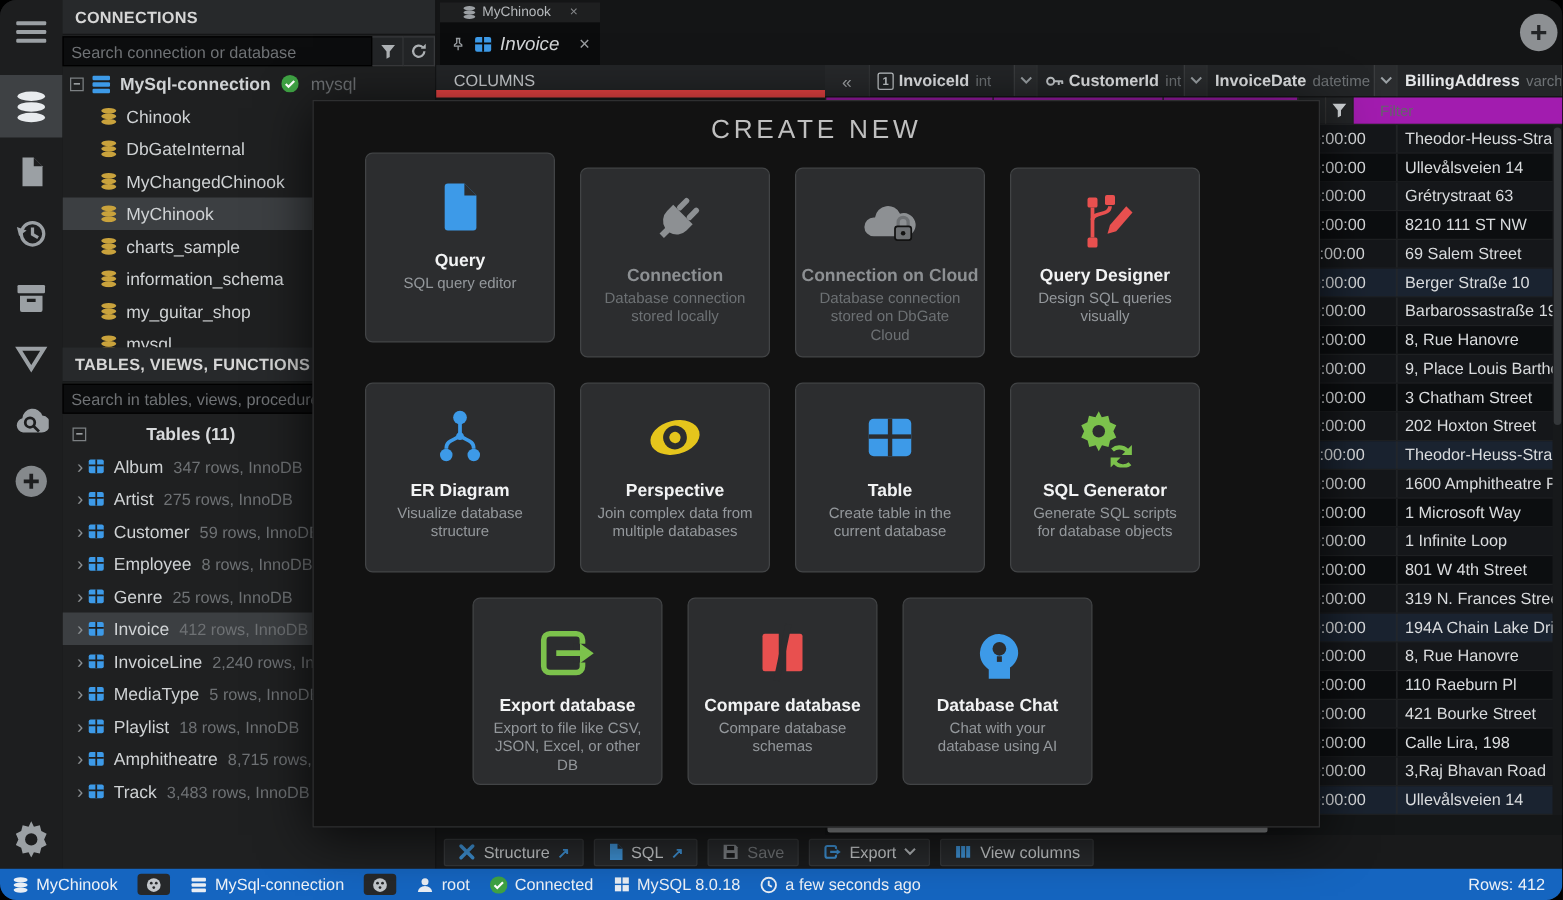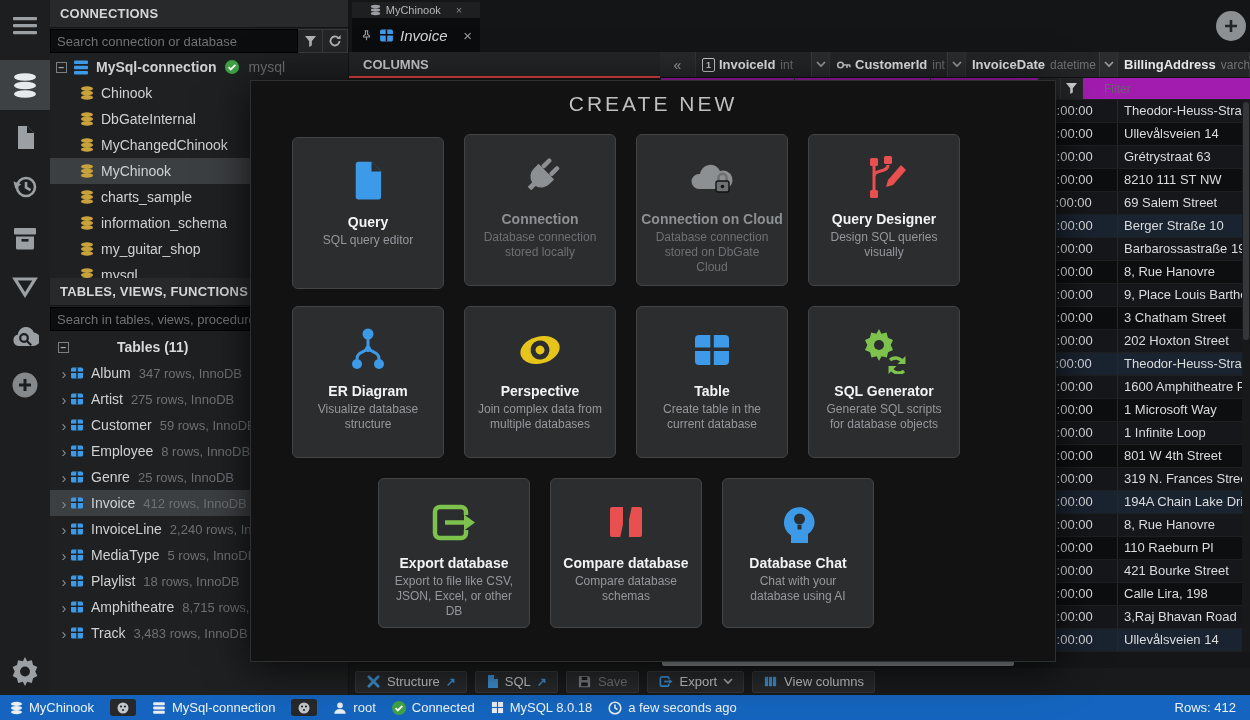--- a/index.html
+++ b/index.html
@@ -1,18 +1,18 @@
 <!DOCTYPE html>
 <html><head>
 <meta charset="utf-8">
 <style>
   * { margin:0; padding:0; box-sizing:border-box; }
   html,body { background:#000; }
   .app { position:relative; width:1250px; height:720px; background:#141516; overflow:hidden;
-         font-family:"Liberation Sans", sans-serif; color:#d0d0d0; }
+         font-family:"Liberation Sans", sans-serif; color:#d0d0d0;border-radius:13px; }
 
   
   .iconbar { position:absolute; left:0; top:0; width:50px; height:695px; background:#1d1e1f; }
   .ibtn { position:absolute; left:0; width:50px; height:50px; display:flex; align-items:center; justify-content:center; cursor:pointer; }
   .ibtn.sel { background:#3e4144; }
 
   
   .leftpanel { position:absolute; left:50px; top:0; width:298px; height:695px; background:#1f2021; }
   .phead { position:absolute; left:0; width:298px; height:28px; background:#27292b; border-bottom:1px solid #151617;
            font-size:13px; font-weight:bold; color:#d6d6d6; line-height:28px; padding-left:10px; letter-spacing:.2px;
@@ -45,22 +45,22 @@
   .tabgroup .x { color:#87898c; margin-left:10px; cursor:pointer; }
   .tab { position:absolute; left:352px; top:18px; width:128px; height:34px; background:#0b0c0d;
          display:flex; align-items:center; padding:0 8px; gap:6px; cursor:pointer; }
   .tab .tlabel { font-style:italic; font-size:15px; color:#d2d4d6; }
   .tab .x { color:#9a9da0; font-size:15px; margin-left:auto; cursor:pointer; }
   .plusbtn { position:absolute; left:1216px; top:11px; width:30px; height:30px; border-radius:50%;
              background:#8d9093; display:flex; align-items:center; justify-content:center; cursor:pointer; }
 
   
   .colpanel { position:absolute; left:349px; top:52px; width:311px; height:616px; background:#191a1b; }
-  .colpanel .phead2 { height:26px; background:#232527; border-bottom:2px solid #ef4444;
-                      font-size:13px; font-weight:bold; color:#c9cccf; line-height:26px; padding-left:14px; }
+  .colpanel .phead2 { height:26px; background:#232527; border-bottom:6px solid #ef4444;
+                      font-size:13px; font-weight:normal; color:#c9cccf; line-height:26px; padding-left:14px; }
 
   
   .grid { position:absolute; left:660px; top:52px; width:590px; height:616px; background:#141617; }
   .ghead { display:flex; height:26px; background:#232527; border-bottom:1px solid #101112; }
   .gh { display:flex; align-items:center; padding-left:6px; border-right:1px solid #323436; overflow:hidden; }
   .gh .nm { font-size:13px; font-weight:bold; color:#e4e6e8; white-space:nowrap;text-align:center; }
   .gh .ty { font-size:12px; color:#6f7376; margin-left:5px; white-space:nowrap; overflow:hidden; }
   .ghchev { margin-left:auto; width:18px; align-self:stretch; display:flex; align-items:center; justify-content:center;
             background:#2a2c2e; border-left:1px solid #3a3c3e; flex-shrink:0; cursor:pointer; }
   .gcollapse { width:36px; display:flex; align-items:center; justify-content:center; color:#a0a4a7;
@@ -828,21 +828,21 @@
           <path d="M7 3.5V7l2.5 1.5" stroke="#e9eef4" stroke-width="1.5" fill="none"></path>
         </svg>
       <span>a few seconds ago</span>
     </div>
     <div class="sb-right">Rows: 412</div>
   </div>
 
   <div class="overlay">
     <div class="mtitle">CREATE NEW</div>
 
-    <div class="tile" style="left:41px;top:56px">
+    <div class="tile" style="left:41px;top:41px">
       <svg width="42" height="48" viewBox="0 0 48 48">
           <path d="M13 2h15l11 11v29a3 3 0 0 1-3 3H13a3 3 0 0 1-3-3V5a3 3 0 0 1 3-3z" fill="#3d9ae8"></path>
           <path d="M28 2l11 11H28z" fill="#2c2d2f"></path>
         </svg>
       <div class="t-title">Query</div>
       <div class="t-desc" style="text-align:center">SQL query editor</div>
     </div>
     <div class="tile disabled" style="left:213px;top:53px">
       <svg width="48" height="48" viewBox="0 0 48 48">
           <g transform="rotate(45 24 24)" fill="#8d9093">

